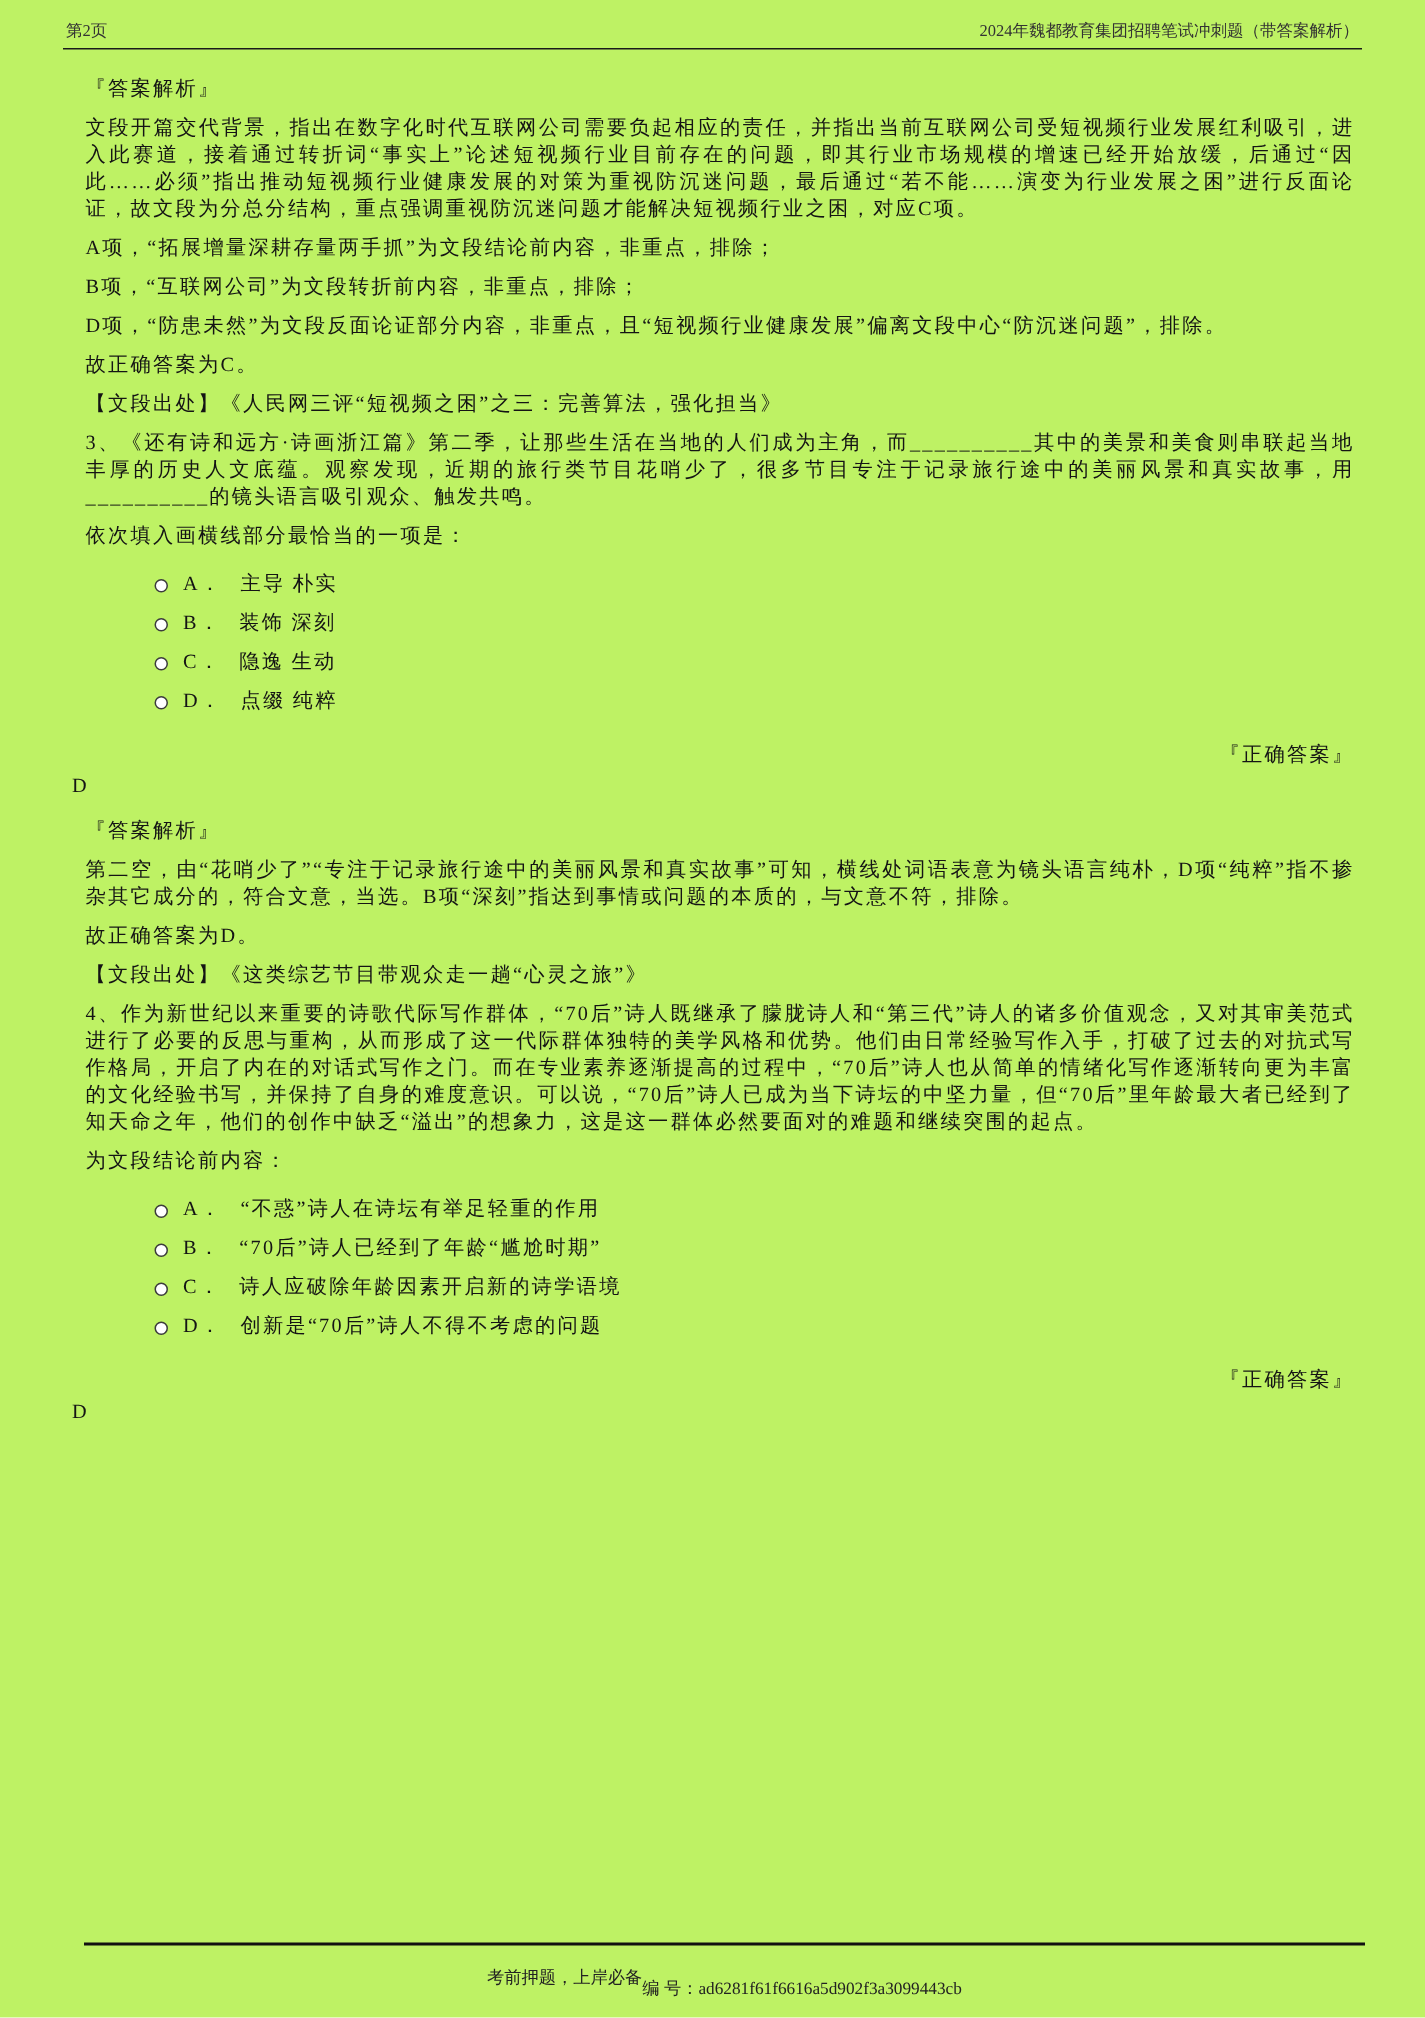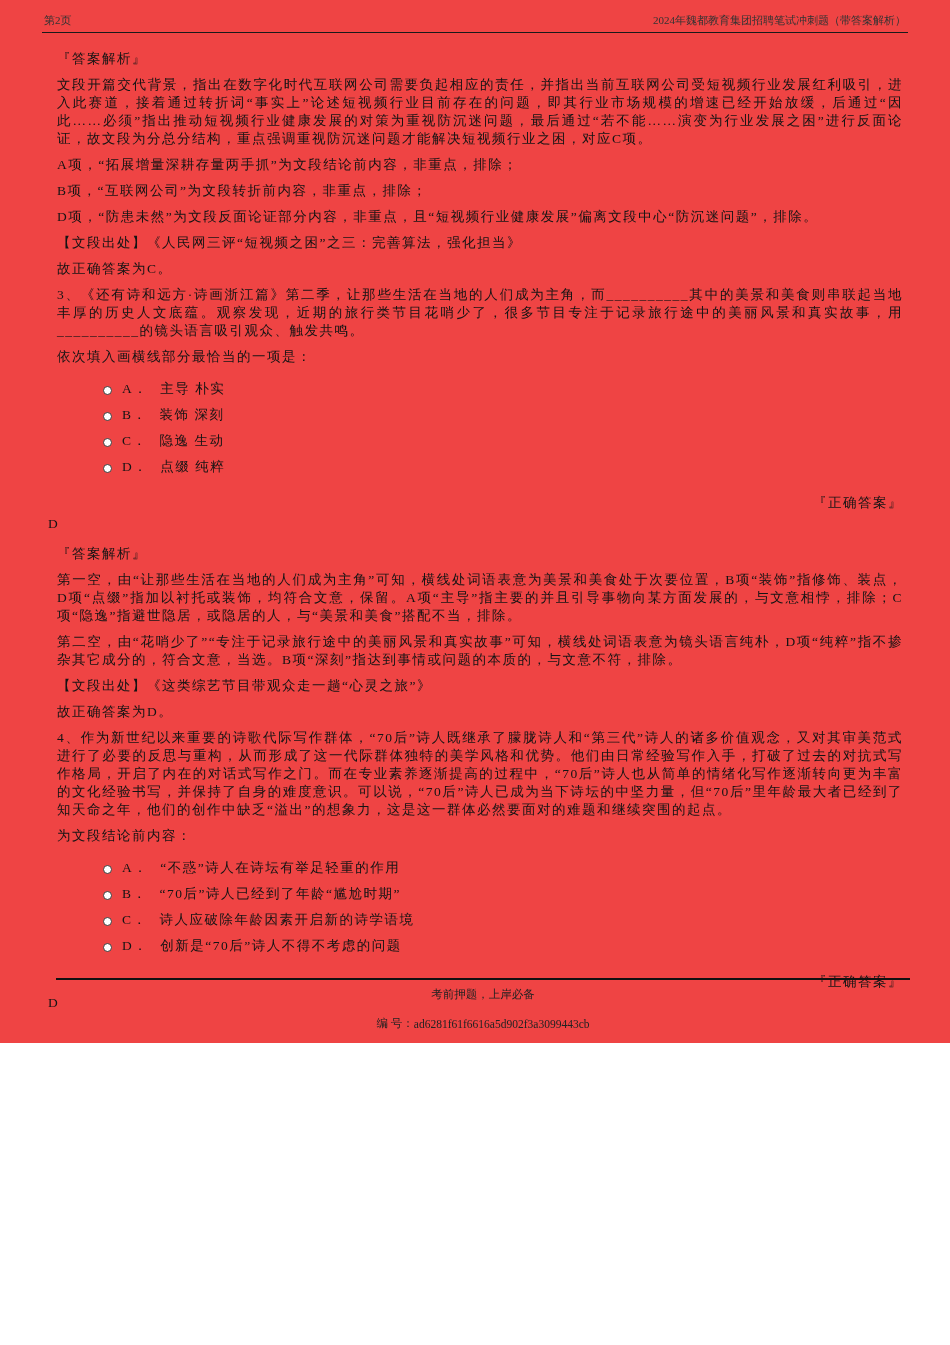--- a/index.html
+++ b/index.html
@@ -1,19 +1,19 @@
 <!DOCTYPE html>
 <html><head>
 <meta charset="utf-8">
 <style>
   * { margin:0; padding:0; box-sizing:border-box; }
   html,body { background:#ffffff; }
   body { font-family:"Liberation Serif","DejaVu Serif",serif; color:#141414; }
   .page {
-    position:relative; width:950px; height:1043px; background:#ef4444;
+    position:relative; width:950px; height:1345px; background:#bef264;
     overflow:hidden; margin:0 auto;
   }
   
   .hdr {
     position:absolute; top:0; left:42px; right:42px;
     padding:13px 2px 4px 2px;
     border-bottom:1px solid #1a1a1a;
     display:flex; justify-content:space-between; align-items:flex-end;
     font-size:11px; color:#333;
   }
@@ -36,43 +36,43 @@
   .opt-label { margin-right:12px; }
   .answer-heading { margin:12px 0 3px 0; text-align:right; }
   .answer-letter { margin:0 0 12px -9px; text-align:left; }
   .opts { margin:10px 0 14px 0; }
   
   .ftr {
     position:absolute; left:56px; right:40px; bottom:12px;
     border-top:2px solid #111;
     padding:7px 2px 0 2px;
     display:flex; justify-content:center; align-items:center;
-    font-size:11.5px; color:#222;flex-direction:column;
+    font-size:11.5px; color:#222;
   }
   .ftr-right { display:flex; align-items:center;margin-top:14px; }
 </style>
 </head>
 <body>
 
 <div class="page">
 
   <div class="hdr">
     <span>第2页</span>
     <span>2024年魏都教育集团招聘笔试冲刺题（带答案解析）</span>
   </div>
 
   <div class="doc">
 
     <p class="blk single">『答案解析』</p>
     <p class="blk">文段开篇交代背景，指出在数字化时代互联网公司需要负起相应的责任，并指出当前互联网公司受短视频行业发展红利吸引，进入此赛道，接着通过转折词“事实上”论述短视频行业目前存在的问题，即其行业市场规模的增速已经开始放缓，后通过“因此……必须”指出推动短视频行业健康发展的对策为重视防沉迷问题，最后通过“若不能……演变为行业发展之困”进行反面论证，故文段为分总分结构，重点强调重视防沉迷问题才能解决短视频行业之困，对应C项。</p>
     <p class="blk single">A项，“拓展增量深耕存量两手抓”为文段结论前内容，非重点，排除；</p>
     <p class="blk single">B项，“互联网公司”为文段转折前内容，非重点，排除；</p>
     <p class="blk single">D项，“防患未然”为文段反面论证部分内容，非重点，且“短视频行业健康发展”偏离文段中心“防沉迷问题”，排除。</p>
+    <p class="blk single">故正确答案为C。</p>
     <p class="blk single">【文段出处】《人民网三评“短视频之困”之三：完善算法，强化担当》</p>
-    <p class="blk single">故正确答案为C。</p>
 
     <p class="blk">3、《还有诗和远方·诗画浙江篇》第二季，让那些生活在当地的人们成为主角，而__________其中的美景和美食则串联起当地丰厚的历史人文底蕴。观察发现，近期的旅行类节目花哨少了，很多节目专注于记录旅行途中的美丽风景和真实故事，用__________的镜头语言吸引观众、触发共鸣。</p>
     <p class="blk single">依次填入画横线部分最恰当的一项是：</p>
 
     <div class="opts">
       <div class="option">
         <span class="radio"></span>
         <span class="opt-label">A．</span>
         <span class="opt-text">主导 朴实</span>
       </div>
@@ -90,24 +90,23 @@
         <span class="radio"></span>
         <span class="opt-label">D．</span>
         <span class="opt-text">点缀 纯粹</span>
       </div>
     </div>
 
     <p class="answer-heading">『正确答案』</p>
     <p class="answer-letter">D</p>
 
     <p class="blk single">『答案解析』</p>
-    <p class="blk">第一空，由“让那些生活在当地的人们成为主角”可知，横线处词语表意为美景和美食处于次要位置，B项“装饰”指修饰、装点，D项“点缀”指加以衬托或装饰，均符合文意，保留。A项“主导”指主要的并且引导事物向某方面发展的，与文意相悖，排除；C项“隐逸”指避世隐居，或隐居的人，与“美景和美食”搭配不当，排除。</p>
     <p class="blk">第二空，由“花哨少了”“专注于记录旅行途中的美丽风景和真实故事”可知，横线处词语表意为镜头语言纯朴，D项“纯粹”指不掺杂其它成分的，符合文意，当选。B项“深刻”指达到事情或问题的本质的，与文意不符，排除。</p>
+    <p class="blk single">故正确答案为D。</p>
     <p class="blk single">【文段出处】《这类综艺节目带观众走一趟“心灵之旅”》</p>
-    <p class="blk single">故正确答案为D。</p>
 
     <p class="blk">4、作为新世纪以来重要的诗歌代际写作群体，“70后”诗人既继承了朦胧诗人和“第三代”诗人的诸多价值观念，又对其审美范式进行了必要的反思与重构，从而形成了这一代际群体独特的美学风格和优势。他们由日常经验写作入手，打破了过去的对抗式写作格局，开启了内在的对话式写作之门。而在专业素养逐渐提高的过程中，“70后”诗人也从简单的情绪化写作逐渐转向更为丰富的文化经验书写，并保持了自身的难度意识。可以说，“70后”诗人已成为当下诗坛的中坚力量，但“70后”里年龄最大者已经到了知天命之年，他们的创作中缺乏“溢出”的想象力，这是这一群体必然要面对的难题和继续突围的起点。</p>
     <p class="blk single">为文段结论前内容：</p>
 
     <div class="opts">
       <div class="option">
         <span class="radio"></span>
         <span class="opt-label">A．</span>
         <span class="opt-text">“不惑”诗人在诗坛有举足轻重的作用</span>
       </div>

